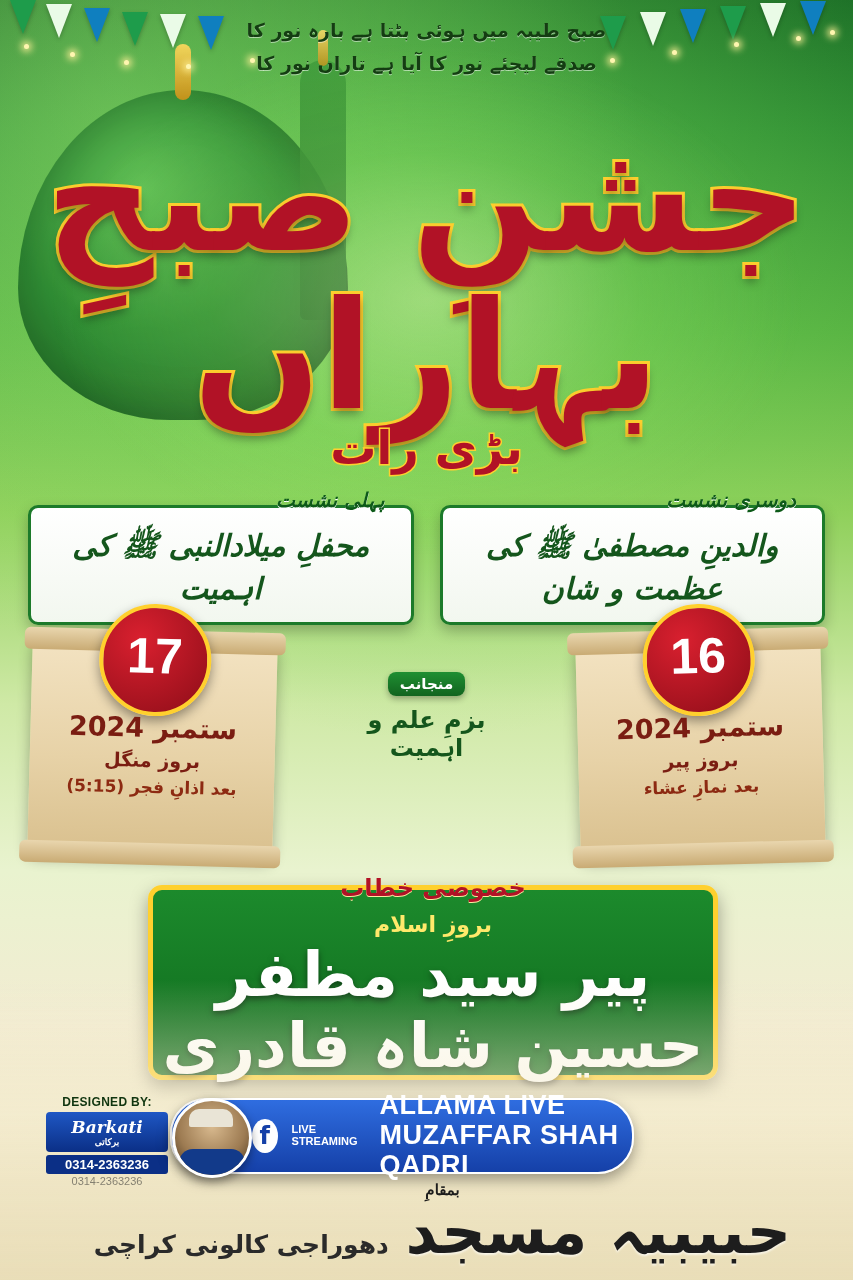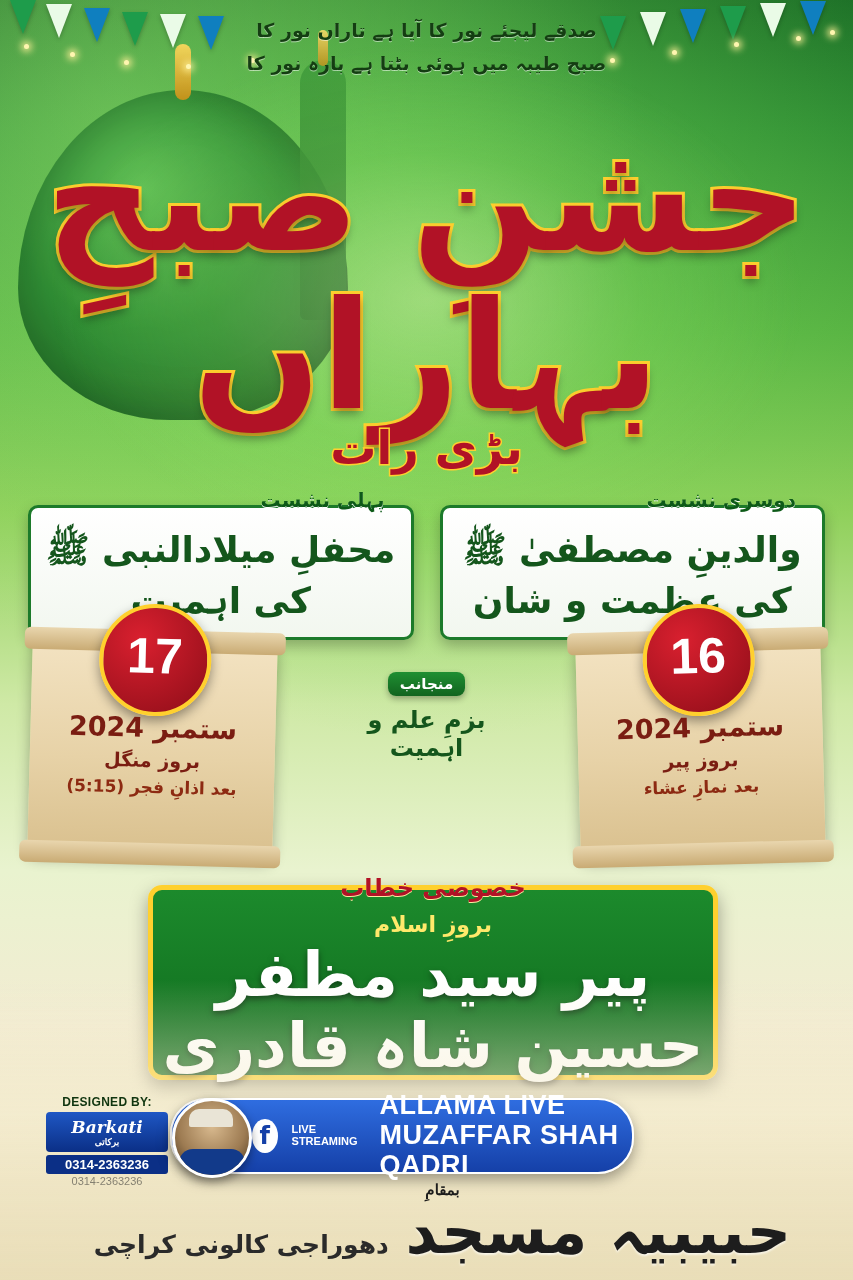--- a/index.html
+++ b/index.html
@@ -93,38 +93,38 @@
     margin-top:-14px;
     font-family:"DejaVu Sans", sans-serif;
     font-size:46px;font-weight:700;color:#b11226;
     -webkit-text-stroke:3px #ffd02e;paint-order:stroke fill;
     direction:rtl;
   }
 
   
   .sessions{
     position:absolute;top:505px;left:28px;right:28px;
-    display:flex;flex-direction:row-reverse;gap:26px;direction:rtl;
+    display:flex;flex-direction:row-reverse;gap:26px;direction:rtl;font-style:italic;
   }
   .session{
     flex:1;position:relative;
     background:linear-gradient(180deg,#ffffff 0%,#f2f7ef 100%);
     border:3px solid #1c7a2a;border-radius:10px;
     padding:20px 14px 16px;text-align:center;
     box-shadow:0 6px 14px rgba(0,0,0,.25);
   }
   .session .tag{
     position:absolute;top:-20px;right:26px;
     background:transparent;color:#0d5a18;font-size:20px;font-weight:700;
     font-family:"DejaVu Sans", sans-serif;
     text-shadow:0 1px 0 #fff;
   }
   .session .txt{
     font-family:"DejaVu Sans", sans-serif;
-    font-size:36px;font-weight:700;color:#14561c;direction:rtl;
+    font-size:30px;font-weight:700;color:#14561c;direction:rtl;
   }
 
   
   .dates{
     position:absolute;top:640px;left:30px;right:30px;height:240px;
     display:flex;flex-direction:row-reverse;justify-content:space-between;align-items:flex-start;
   }
   .scroll{
     position:relative;width:245px;height:215px;
     background:linear-gradient(180deg,#f0dfbd 0%,#e6d0a4 50%,#dcc characters 100%);
@@ -275,22 +275,22 @@
     <div class="lightdot" style="left:186px;top:64px;"></div>
     <div class="lightdot" style="left:250px;top:58px;"></div>
     <div class="lightdot" style="left:610px;top:58px;"></div>
     <div class="lightdot" style="left:672px;top:50px;"></div>
     <div class="lightdot" style="left:734px;top:42px;"></div>
     <div class="lightdot" style="left:796px;top:36px;"></div>
     <div class="lightdot" style="left:830px;top:30px;"></div>
   </div>
 
   <div class="couplet">
+    <div>صبح طیبہ میں ہوئی بٹتا ہے بارہ نور کا</div>
     <div>صدقے لیجئے نور کا آیا ہے تاراں نور کا</div>
-    <div>صبح طیبہ میں ہوئی بٹتا ہے بارہ نور کا</div>
   </div>
 
   <div class="title-wrap">
     <div class="title-main">جشنِ صبحِ بہاراں</div>
     <div class="title-sub">بڑی رات</div>
   </div>
 
   <div class="sessions">
     <div class="session">
       <div class="tag">پہلی نشست</div>

